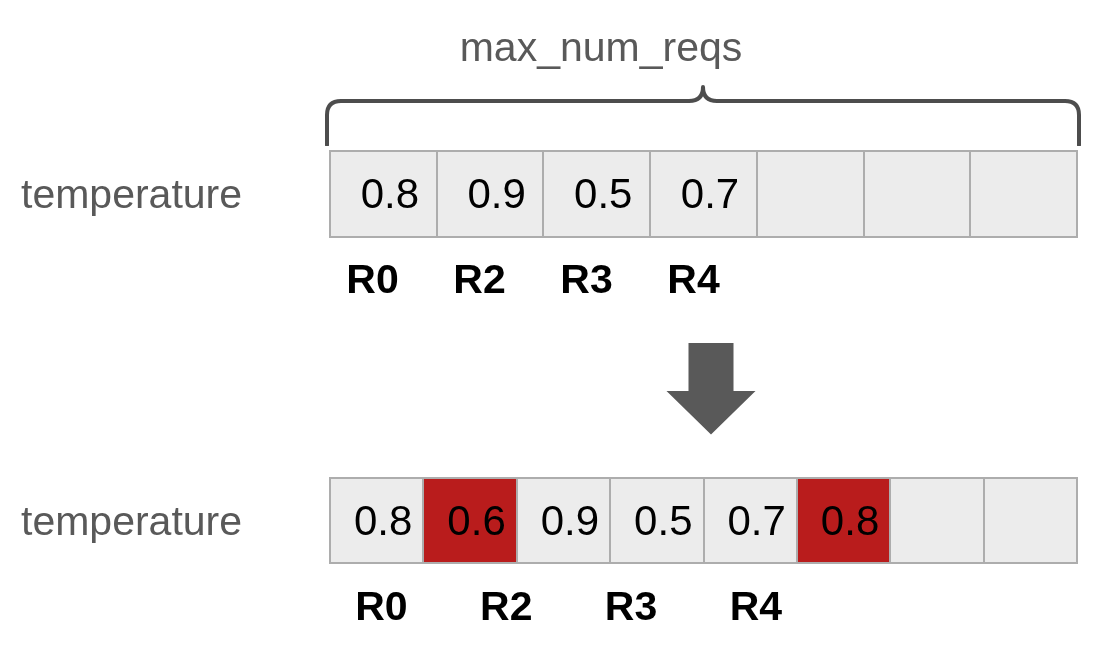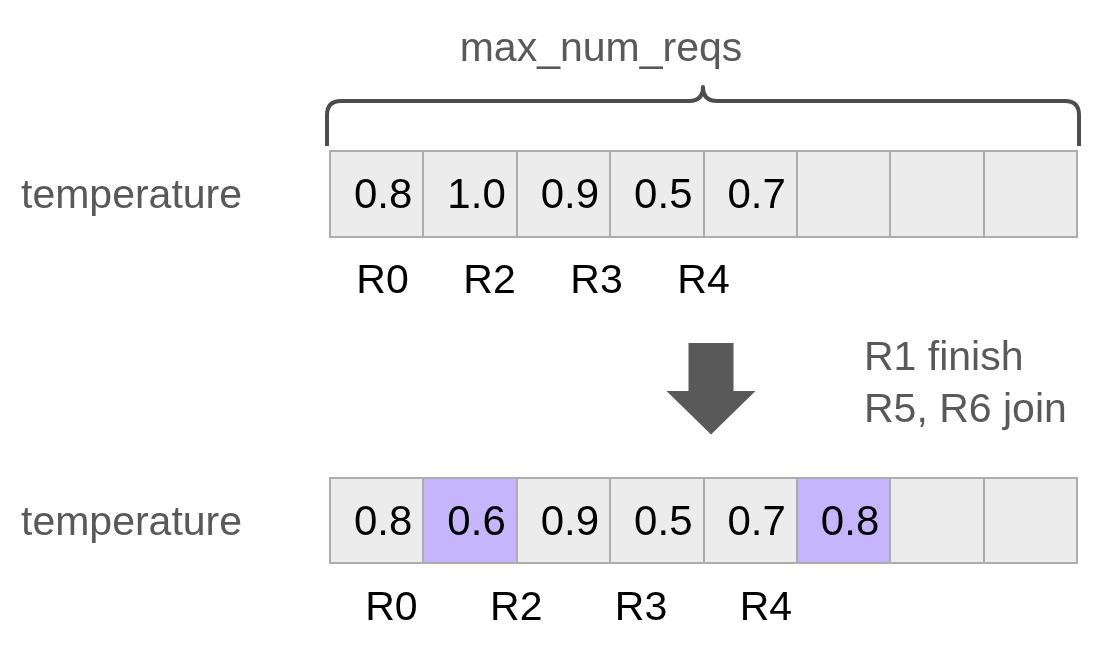--- a/index.html
+++ b/index.html
@@ -74,29 +74,30 @@
     background: #ececec;
     display: flex;
     align-items: center;
     justify-content: center;
     color: #000000;
     font-size: 42px;
     line-height: 1;
     padding-left: 13px;
   }
   .cell:last-child { border-right: none; }
-  .cell.highlight { background: #c4b5fd; }
+  .cell.highlight { background: #b91c1c; }
   .cell.empty { color: transparent; }
 
   
   .req-labels {
     display: flex;
-    left: 329px;
+    left: 319px;
     width: 749px;
     height: 48px;
+    font-weight: bold;
   }
   #req-labels-top    { top: 255px; }
   #req-labels-bottom { top: 582px; }
   .req-label {
     flex: 1 1 0;
     text-align: center;
     color: #000000;
     font-size: 41px;
     line-height: 48px;
     white-space: nowrap;
@@ -139,21 +140,20 @@
   <div class="abs" id="brace-wrap">
     <svg width="762" height="62" viewBox="0 0 762 62" fill="none" xmlns="http://www.w3.org/2000/svg">
       <path d="M5 61 L5 31 Q5 17 19 17 L367 17 Q381 17 381 3 Q381 17 395 17 L743 17 Q757 17 757 31 L757 61" stroke="#4d4d4d" stroke-width="4" fill="none" stroke-linecap="round" stroke-linejoin="round"></path>
     </svg>
   </div>
 
   <div class="abs row-label" id="label-temperature-top">temperature</div>
 
   <div class="abs array" id="array-top">
     <div class="cell">0.8</div>
-    <div class="cell">1.0</div>
     <div class="cell">0.9</div>
     <div class="cell">0.5</div>
     <div class="cell">0.7</div>
     <div class="cell empty"></div>
     <div class="cell empty"></div>
     <div class="cell empty"></div>
   </div>
 
   <div class="abs req-labels" id="req-labels-top">
     <div class="req-label">R0</div>
@@ -164,24 +164,20 @@
     <div class="req-label blank"></div>
     <div class="req-label blank"></div>
   </div>
 
   <div class="abs" id="transition-arrow">
     <svg width="94" height="96" viewBox="0 0 94 96" xmlns="http://www.w3.org/2000/svg">
       <path d="M24.5 2 L69.5 2 L69.5 50 L91.5 50 L47 93.5 L2.5 50 L24.5 50 Z" fill="#595959"></path>
     </svg>
   </div>
 
-  <div class="abs" id="note-block">
-    <div class="note-line">R1 finish</div>
-    <div class="note-line">R5, R6 join</div>
-  </div>
 
   <div class="abs row-label" id="label-temperature-bottom">temperature</div>
 
   <div class="abs array" id="array-bottom">
     <div class="cell">0.8</div>
     <div class="cell highlight">0.6</div>
     <div class="cell">0.9</div>
     <div class="cell">0.5</div>
     <div class="cell">0.7</div>
     <div class="cell highlight">0.8</div>

